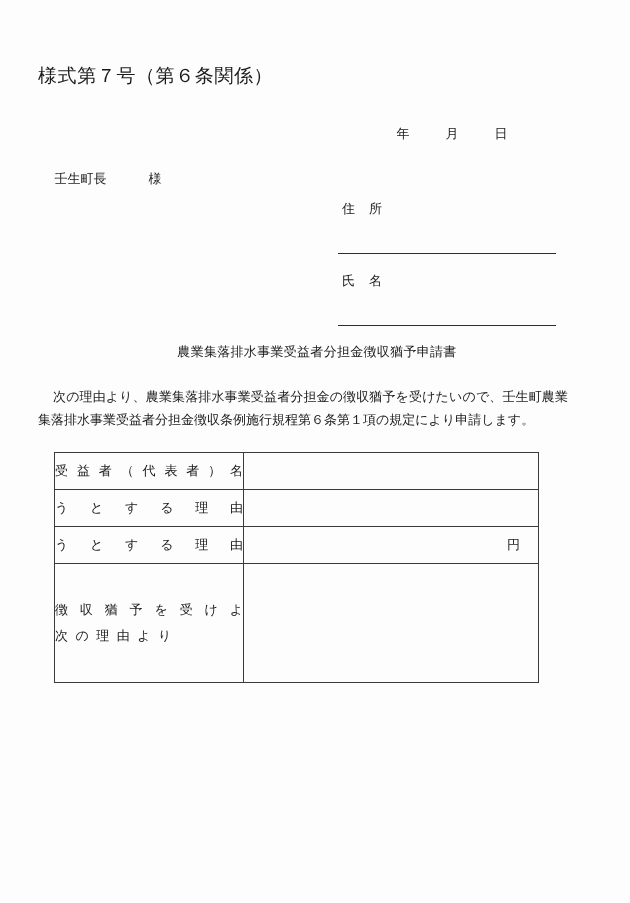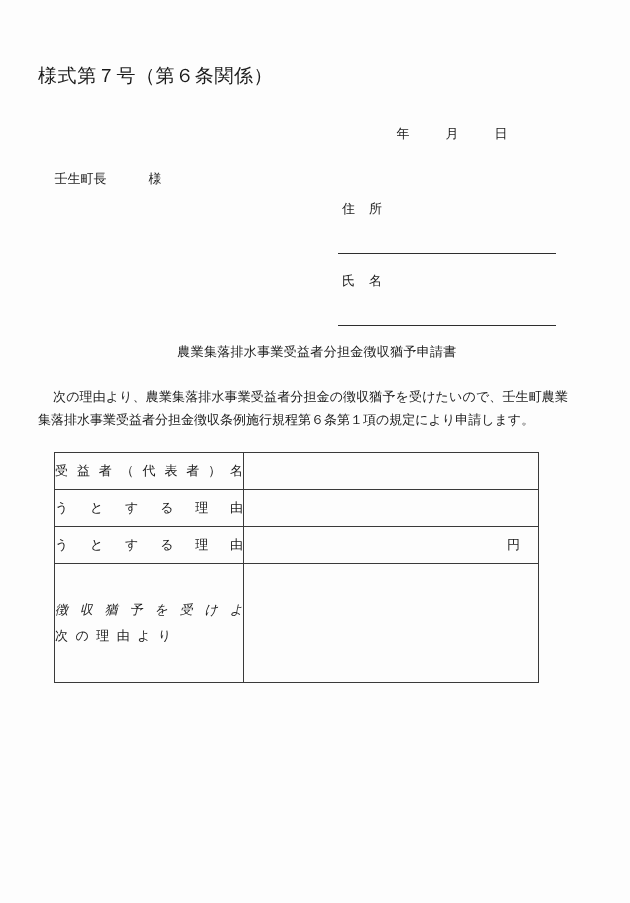--- a/index.html
+++ b/index.html
@@ -137,21 +137,20 @@
     line-height: 26px;
   }
   .cell-label.tall .lbl-inner {
     display: block;
     text-align: justify;
     text-justify: inter-character;
   }
   .cell-label.tall .lbl-line1 {
     display: block;
     text-align-last: justify;
-    font-style: italic;
   }
   .cell-label.tall .lbl-line2 {
     display: block;
     text-align-last: left;
     letter-spacing: 7.5px;
   }
 
   .cell-value {
     height: 36px;
     position: relative;

